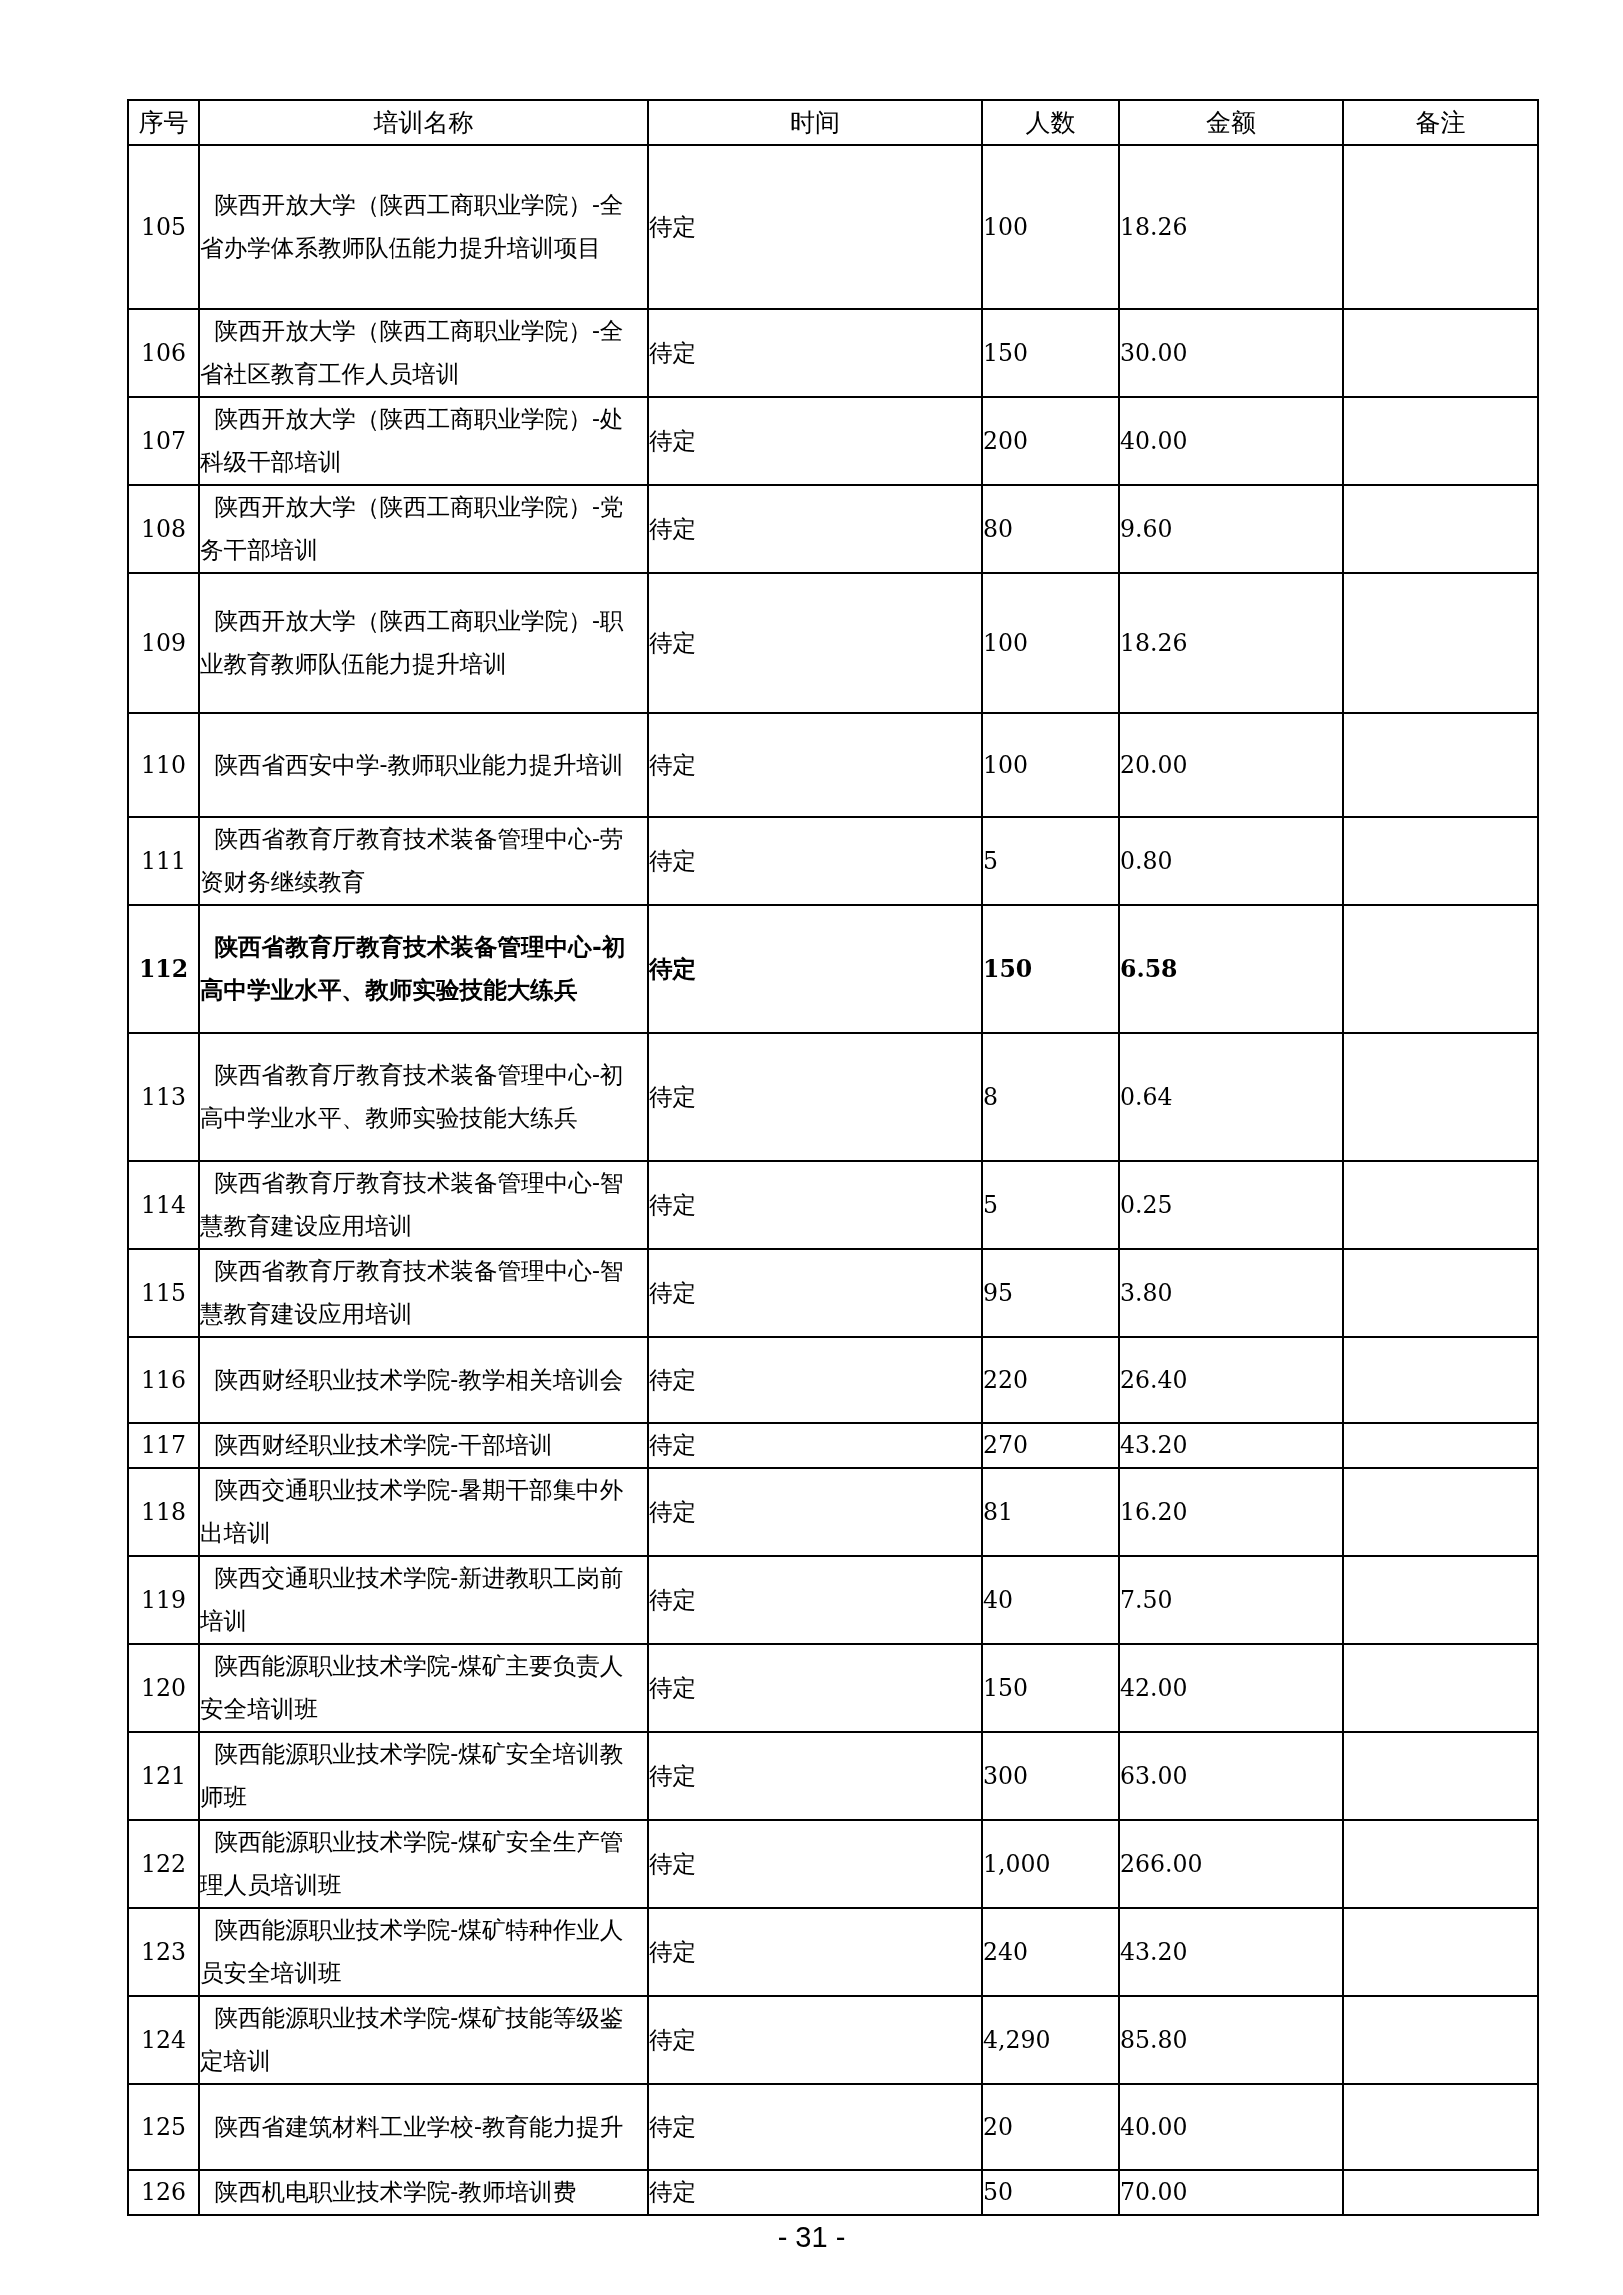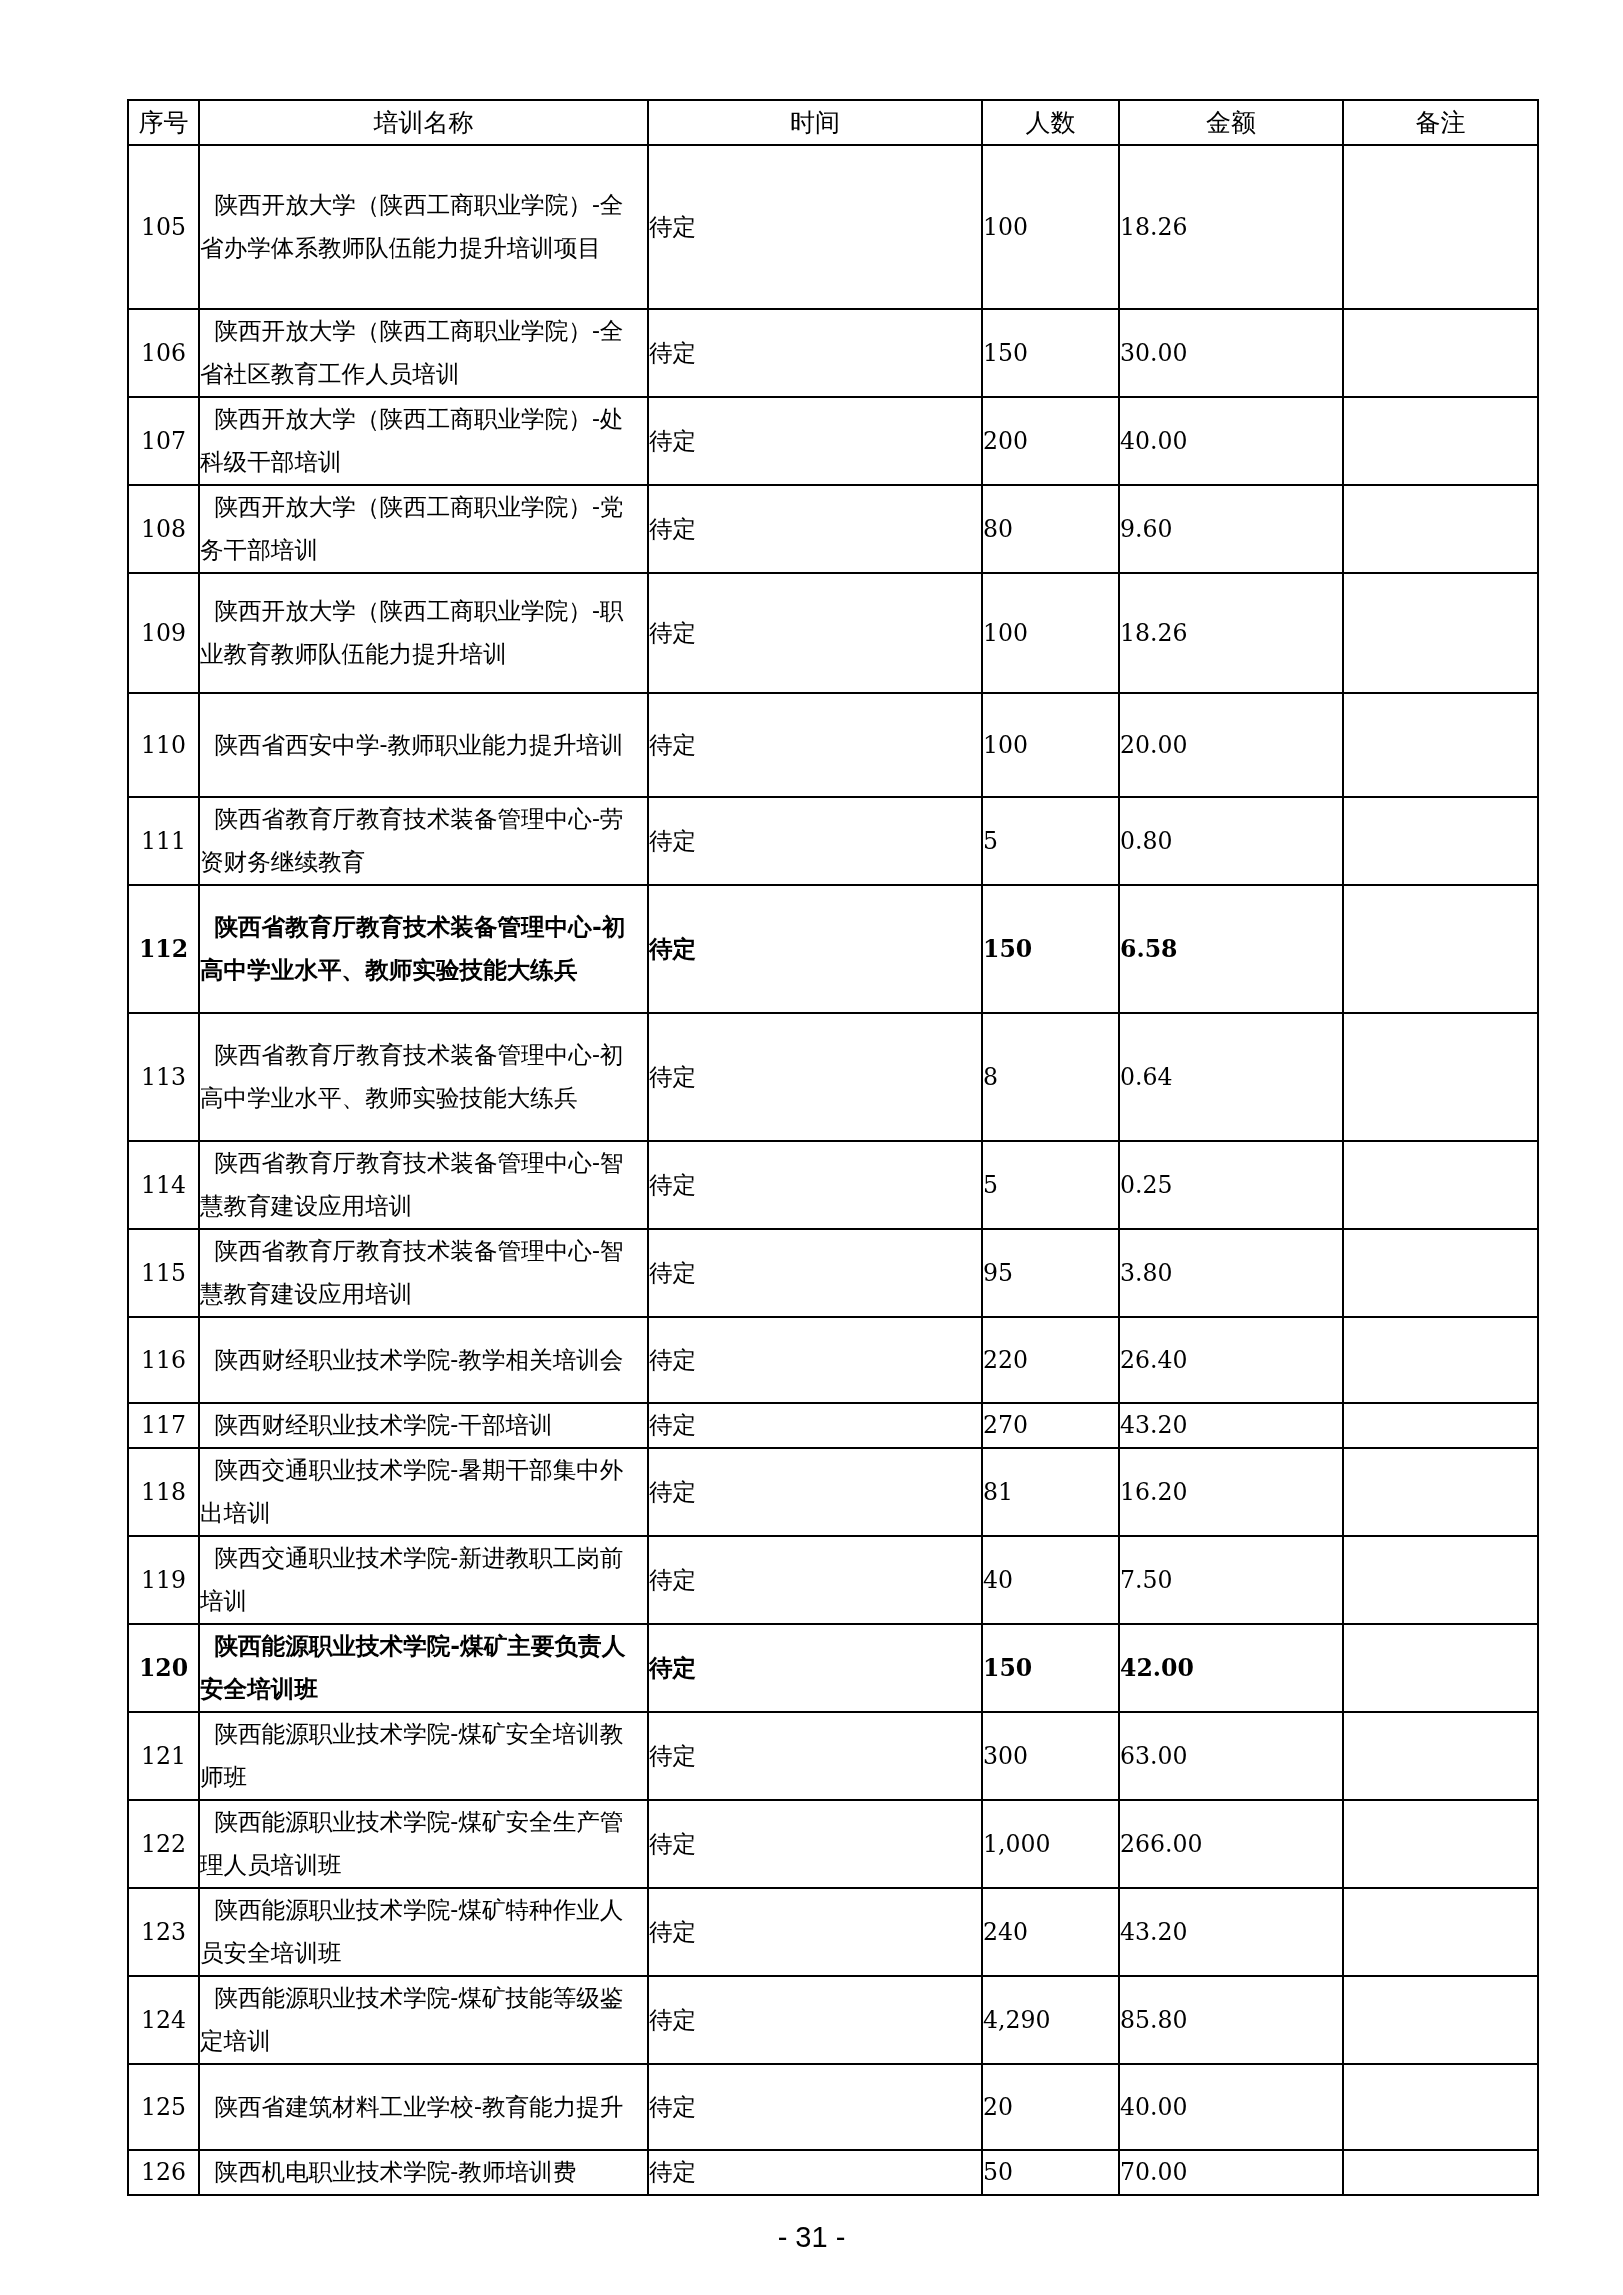--- a/index.html
+++ b/index.html
@@ -65,21 +65,21 @@
         <td class="note"></td>
       </tr>
       <tr style="height: 86px;">
         <td class="no">108</td>
         <td class="name">陕西开放大学（陕西工商职业学院）-党务干部培训</td>
         <td class="time">待定</td>
         <td class="count">80</td>
         <td class="amount">9.60</td>
         <td class="note"></td>
       </tr>
-      <tr style="height: 120px;">
+      <tr style="height: 140px;">
         <td class="no">109</td>
         <td class="name">陕西开放大学（陕西工商职业学院）-职业教育教师队伍能力提升培训</td>
         <td class="time">待定</td>
         <td class="count">100</td>
         <td class="amount">18.26</td>
         <td class="note"></td>
       </tr>
       <tr style="height: 104px;">
         <td class="no">110</td>
         <td class="name">陕西省西安中学-教师职业能力提升培训</td>
@@ -153,21 +153,21 @@
         <td class="note"></td>
       </tr>
       <tr style="height: 86px; border-radius: 7px;">
         <td class="no">119</td>
         <td class="name">陕西交通职业技术学院-新进教职工岗前培训</td>
         <td class="time">待定</td>
         <td class="count">40</td>
         <td class="amount">7.50</td>
         <td class="note"></td>
       </tr>
-      <tr style="height: 86px; font-weight: bold;">
+      <tr style="height: 86px;">
         <td class="no">120</td>
         <td class="name">陕西能源职业技术学院-煤矿主要负责人安全培训班</td>
         <td class="time">待定</td>
         <td class="count">150</td>
         <td class="amount">42.00</td>
         <td class="note"></td>
       </tr>
       <tr style="height: 86px;">
         <td class="no">121</td>
         <td class="name">陕西能源职业技术学院-煤矿安全培训教师班</td>

